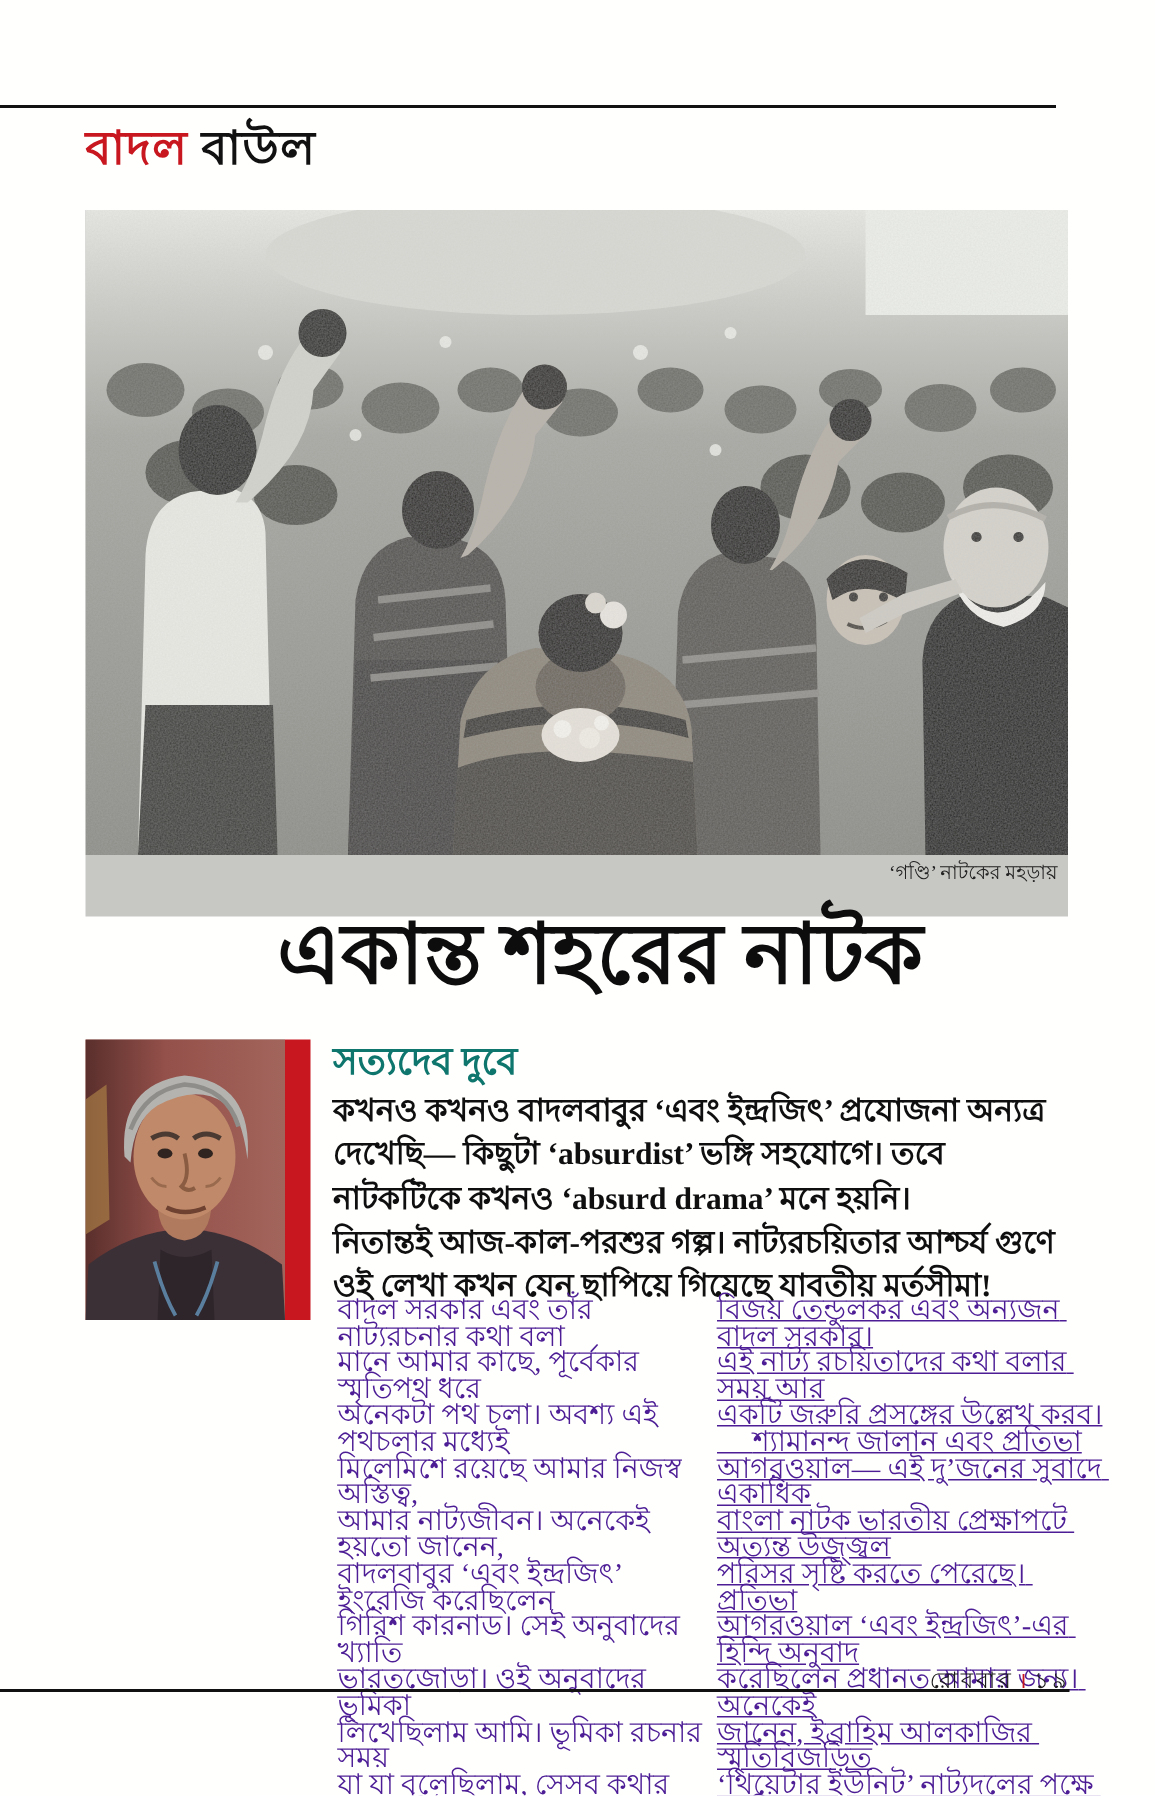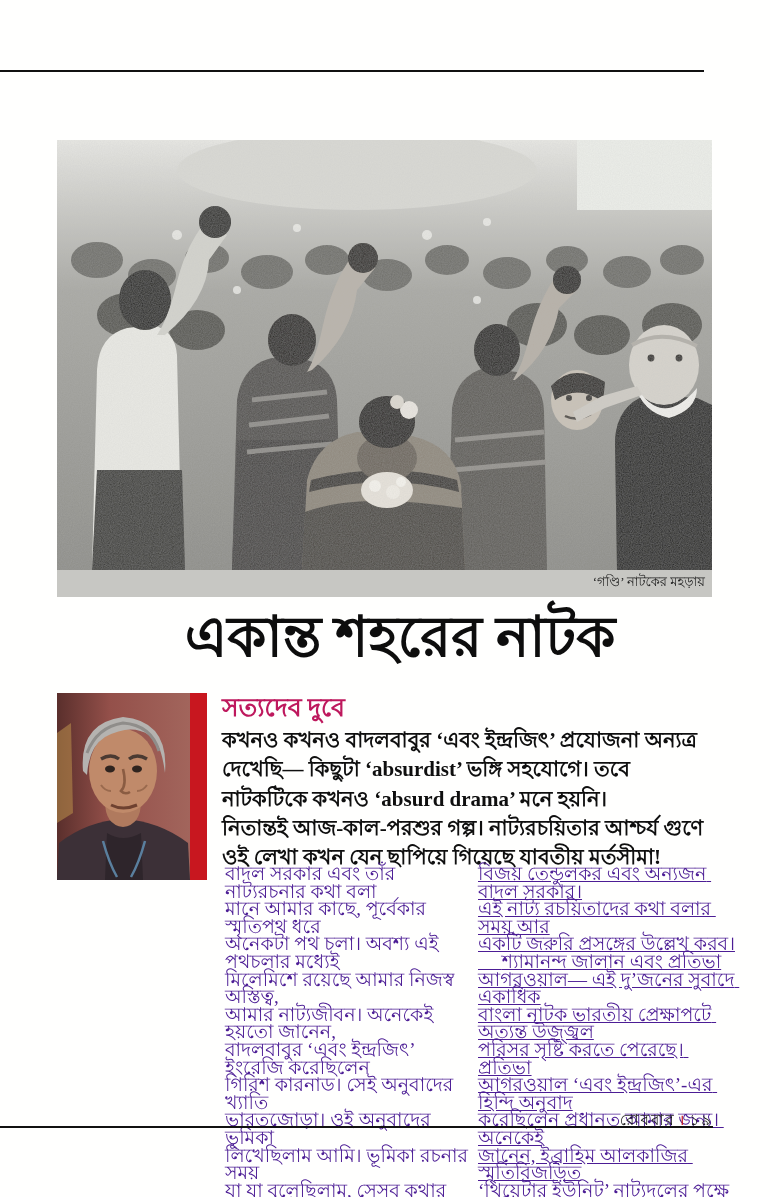--- a/index.html
+++ b/index.html
@@ -21,35 +21,35 @@
     white-space:nowrap;
   }
   .section-label .hl{color:#c8171f;}
   .section-label .rest{color:#111;}
   .main-photo{
     position:absolute;left:57px;top:140px;width:655px;height:430px;
     background:#b9b9b5;
   }
   .main-photo svg{display:block;width:100%;height:100%;}
   .photo-caption{
-    position:absolute;left:57px;top:570px;width:655px;height:27px;
+    position:absolute;left:57px;top:570px;width:655px;height:41px;
     background:#c7c7c3;
     font-size:13px;line-height:23px;text-align:right;
     color:#222;padding:0;box-sizing:border-box;
   }
   .photo-caption span{padding-right:7px;display:inline-block;}
   .headline{
     position:absolute;left:60px;top:598px;width:680px;
     text-align:center;
     font-size:56px;line-height:78px;font-weight:bold;color:#0d0d0d;
     white-space:nowrap;
   }
   .byline{
     position:absolute;left:222px;top:688px;
-    font-size:25px;font-weight:bold;color:#be185d;
+    font-size:25px;font-weight:bold;color:#0f766e;
     white-space:nowrap;
   }
   .author-photo{
     position:absolute;left:57px;top:693px;width:133px;height:187px;
     background:#8a4a42;
   }
   .author-photo svg{display:block;width:100%;height:100%;}
   .red-bar{
     position:absolute;left:190px;top:693px;width:17px;height:187px;
     background:#c8171f;
@@ -77,20 +77,23 @@
   }
   .footer .sep{color:#c8171f;padding:0 3px;}
 </style>
 </head>
 <body>
 
 <div class="page">
 
   <div class="top-rule"></div>
 
+  <div class="section-label">
+    <span class="hl">বাদল</span><span class="rest"> বাউল</span>
+  </div>
 
   <div class="main-photo">
     <svg viewBox="0 0 655 430" preserveAspectRatio="none">
       <defs>
         <filter id="grain">
           <feTurbulence type="fractalNoise" baseFrequency="0.9" numOctaves="2" result="n"></feTurbulence>
           <feColorMatrix in="n" type="matrix" values="0 0 0 0 0.5  0 0 0 0 0.5  0 0 0 0 0.5  0 0 0 0.25 0"></feColorMatrix>
           <feComposite operator="over" in2="SourceGraphic"></feComposite>
         </filter>
         <linearGradient id="bgGrad" x1="0" y1="0" x2="0" y2="1">

